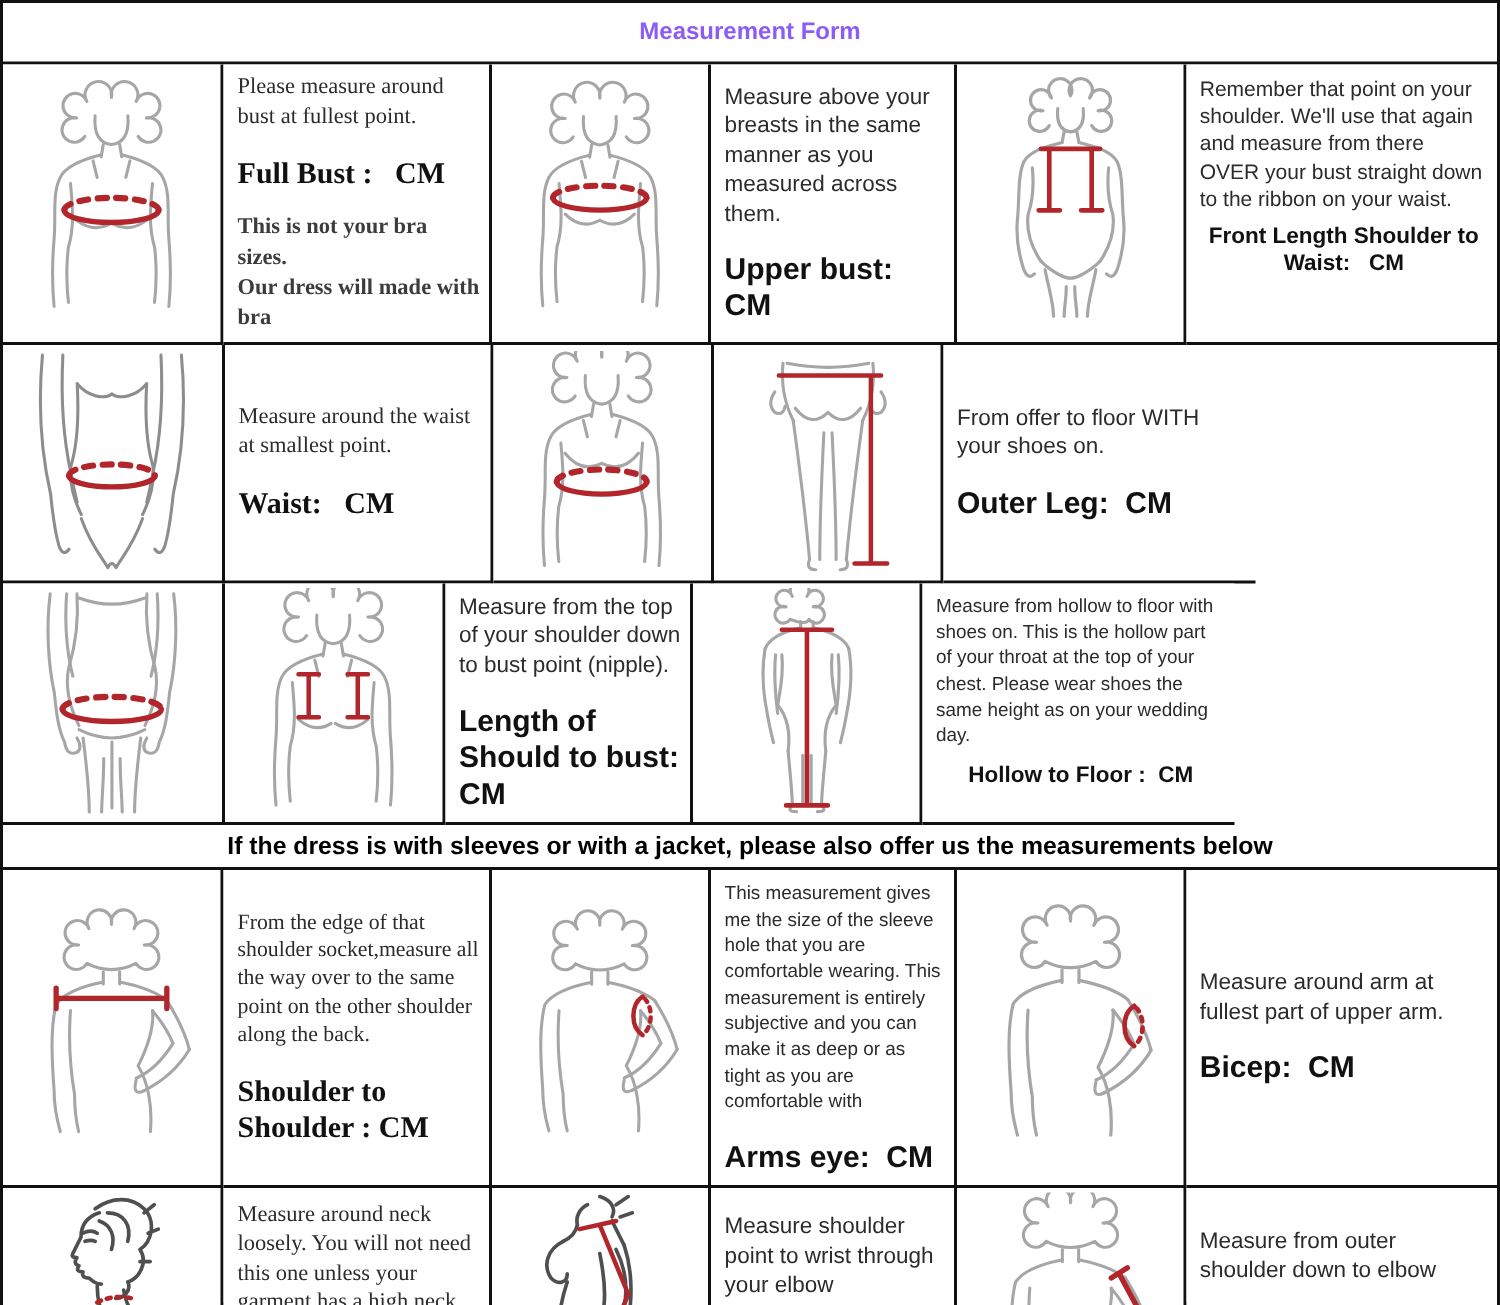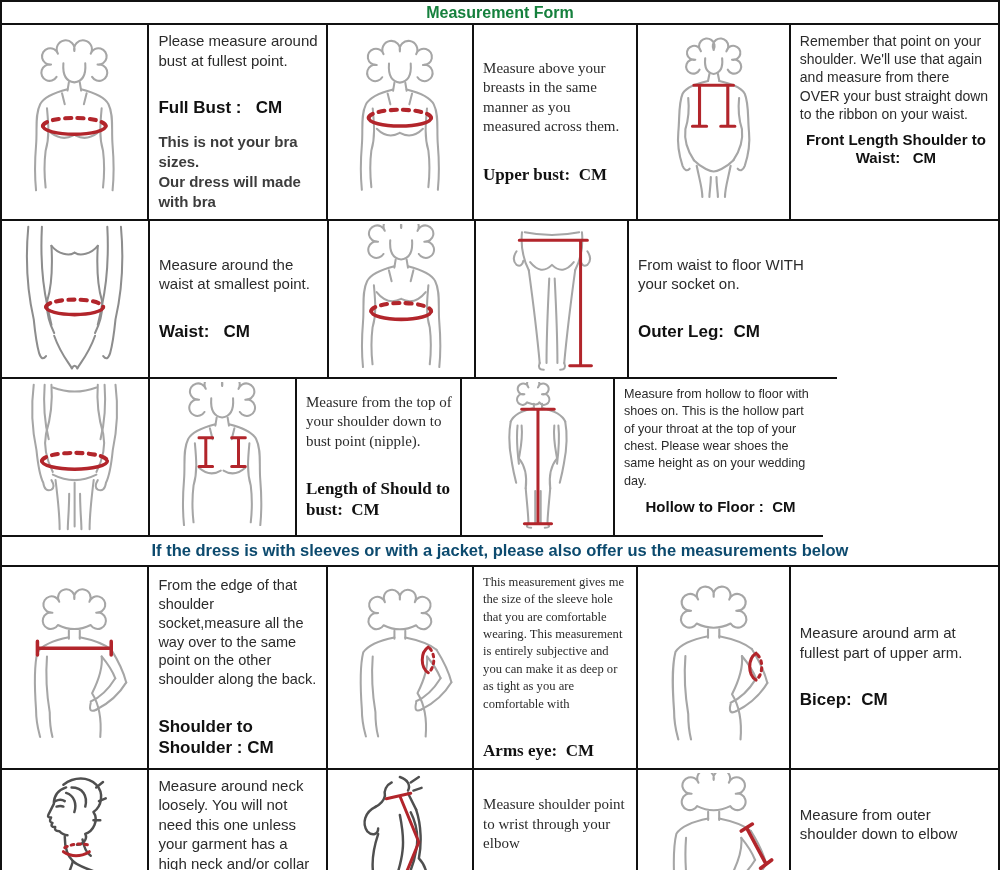--- a/index.html
+++ b/index.html
@@ -1,40 +1,40 @@
 <!DOCTYPE html>
 <html><head>
 <meta charset="utf-8">
 <style>
   html,body{margin:0;padding:0;background:#fff;}
   body{font-family:"Liberation Sans","DejaVu Sans",sans-serif;color:#2b2b2b;}
   .sheet{width:1000px;height:870px;background:#fff;position:relative;box-sizing:border-box;
          border:2px solid #111;}
-  .titlebar{height:23px;box-sizing:border-box;border-bottom:2px solid #111;
+  .titlebar{height:41px;box-sizing:border-box;border-bottom:2px solid #111;
             display:flex;align-items:center;justify-content:center;
-            font-weight:bold;font-size:16px;color:#15803d;}
+            font-weight:bold;font-size:16px;color:#8b5cf6;}
   .trow{display:flex;width:996px;}
   .cell{box-sizing:border-box;border-right:2px solid #111;border-bottom:2px solid #111;
         overflow:hidden;background:#fff;}
   .cell:last-child{border-right:none;}
   .trow.last .cell{border-bottom:none;}
-  .c1{width:148px;} .c2{width:179px;} .c3{width:147px;} .c4{width:165px;font-family:Liberation Serif, serif;} .c5{width:153px;} .c6{width:208px;}
+  .c1{width:148px;} .c2{width:179px;font-family:Liberation Serif, serif;} .c3{width:147px;} .c4{width:165px;} .c5{width:153px;} .c6{width:208px;}
   .figcell{display:flex;align-items:center;justify-content:center;}
   .figcell svg{width:94%;height:96%;}
   .txtcell{padding:6px 6px 6px 9px;display:flex;flex-direction:column;justify-content:center;}
   .txtcell.top{justify-content:flex-start;padding-top:7px;}
   .desc{font-size:15px;line-height:1.3;}
   .desc.mid{font-size:14px;line-height:1.3;}
   .desc.smallreg{font-size:12.6px;line-height:1.38;}
-  .label{font-weight:bold;font-size:17px;line-height:1.22;margin-top:28px;white-space:pre-wrap;color:#111;}
+  .label{font-weight:bold;font-size:20px;line-height:1.22;margin-top:16px;white-space:pre-wrap;color:#111;}
   .label.tight{font-size:15px;margin-top:8px;text-align:center;}
   .note{font-weight:bold;font-size:15px;line-height:1.35;margin-top:13px;color:#3c3c3c;white-space:pre-line;}
   .banner{height:30px;box-sizing:border-box;border-bottom:2px solid #111;
           display:flex;align-items:center;justify-content:center;
-          font-weight:bold;font-size:16.5px;color:#0c4a6e;}
+          font-weight:bold;font-size:16.5px;color:#000000;}
   
   .sk{stroke:#a6a6a6;fill:none;stroke-width:1.5;stroke-linecap:round;stroke-linejoin:round;}
   .sk.med{stroke:#8d8d8d;}
   .sk.dark{stroke:#4f4f4f;stroke-width:1.8;}
   .red{stroke:#b2252b;fill:none;stroke-width:2.6;stroke-linecap:round;}
   .red.thin{stroke-width:2.2;}
   .rdash{stroke-dasharray:4.5 4.5;stroke-width:3;}
   .rdot{stroke-dasharray:2 3;stroke-width:2.2;}
   .defs{position:absolute;width:0;height:0;overflow:hidden;}
 </style>
@@ -164,21 +164,21 @@
           <path d="M24 20 q-4 6 0 10 q4 2 5 -3 M76 20 q4 6 0 10 q-4 2 -5 -3"></path>
           <path d="M34 28 Q42 38 50 30 Q58 38 66 28"></path>
           <path d="M33 34 C36 56 39 80 41 102 M67 34 C64 56 61 80 59 102"></path>
           <path d="M48 40 C47 60 46 82 46 102 M52 40 C53 60 54 82 54 102"></path>
           <path d="M41 102 q-2 5 3 5 M59 102 q2 5 -3 5"></path>
         </g>
         <path class="red thin" d="M26 12 L76 12 M71 12 L71 104 M63 104 L79 104"></path>
       </svg>
     </div>
     <div class="cell c6 txtcell">
-      <div class="desc">From waist to floor WITH your socket on.</div>
+      <div class="desc">From offer to floor WITH your shoes on.</div>
       <div class="label">Outer Leg:  CM</div>
     </div>
   </div>
 
   <div class="trow">
     <div class="cell c1 figcell">
       <svg viewBox="0 0 100 110">
         <g class="sk">
           <path d="M20 2 C18 18 19 36 22 50 C23 60 24 68 27 74 Q28 81 33 79 Q36 77 33 72"></path>
           <path d="M28 2 C27 16 28 30 31 42"></path>

